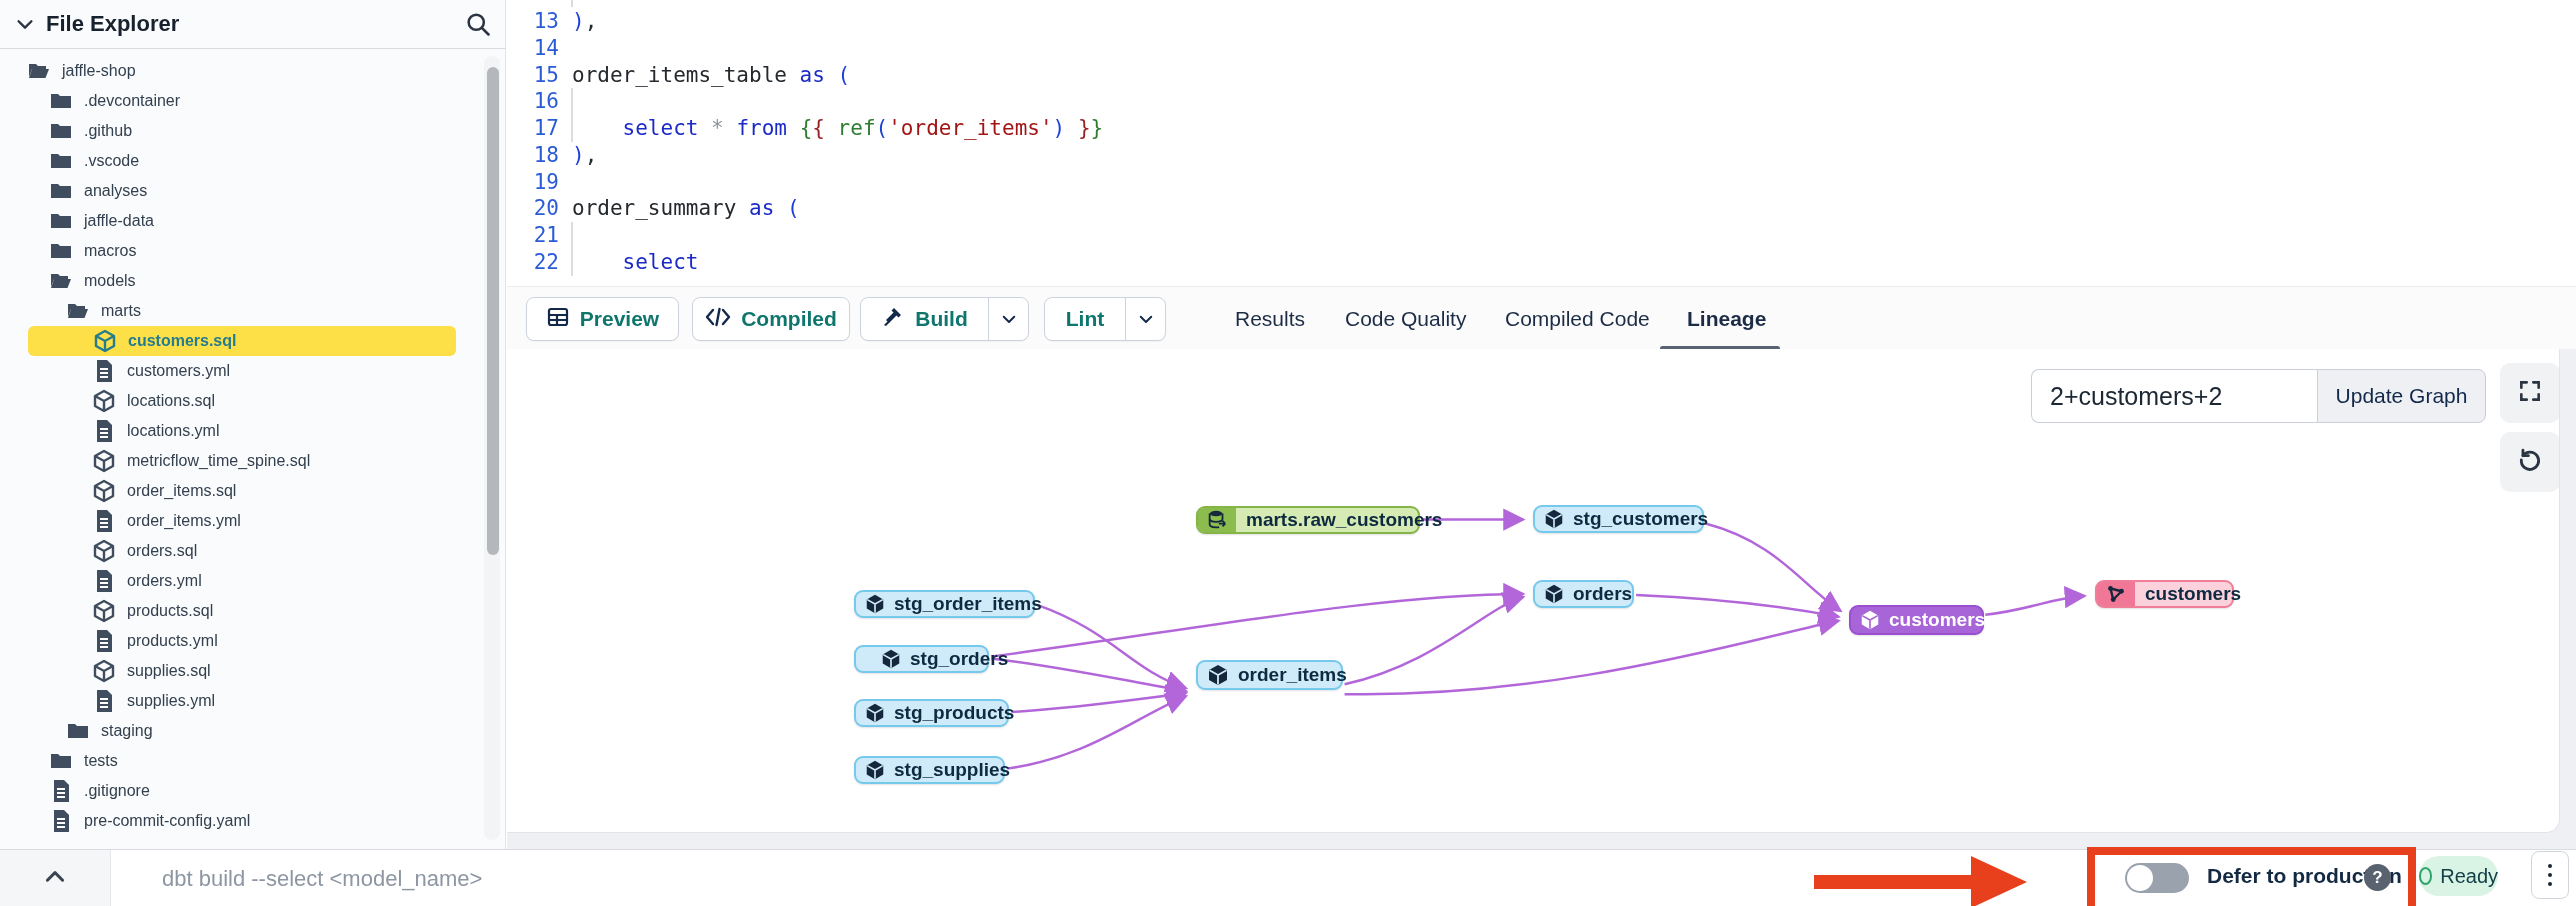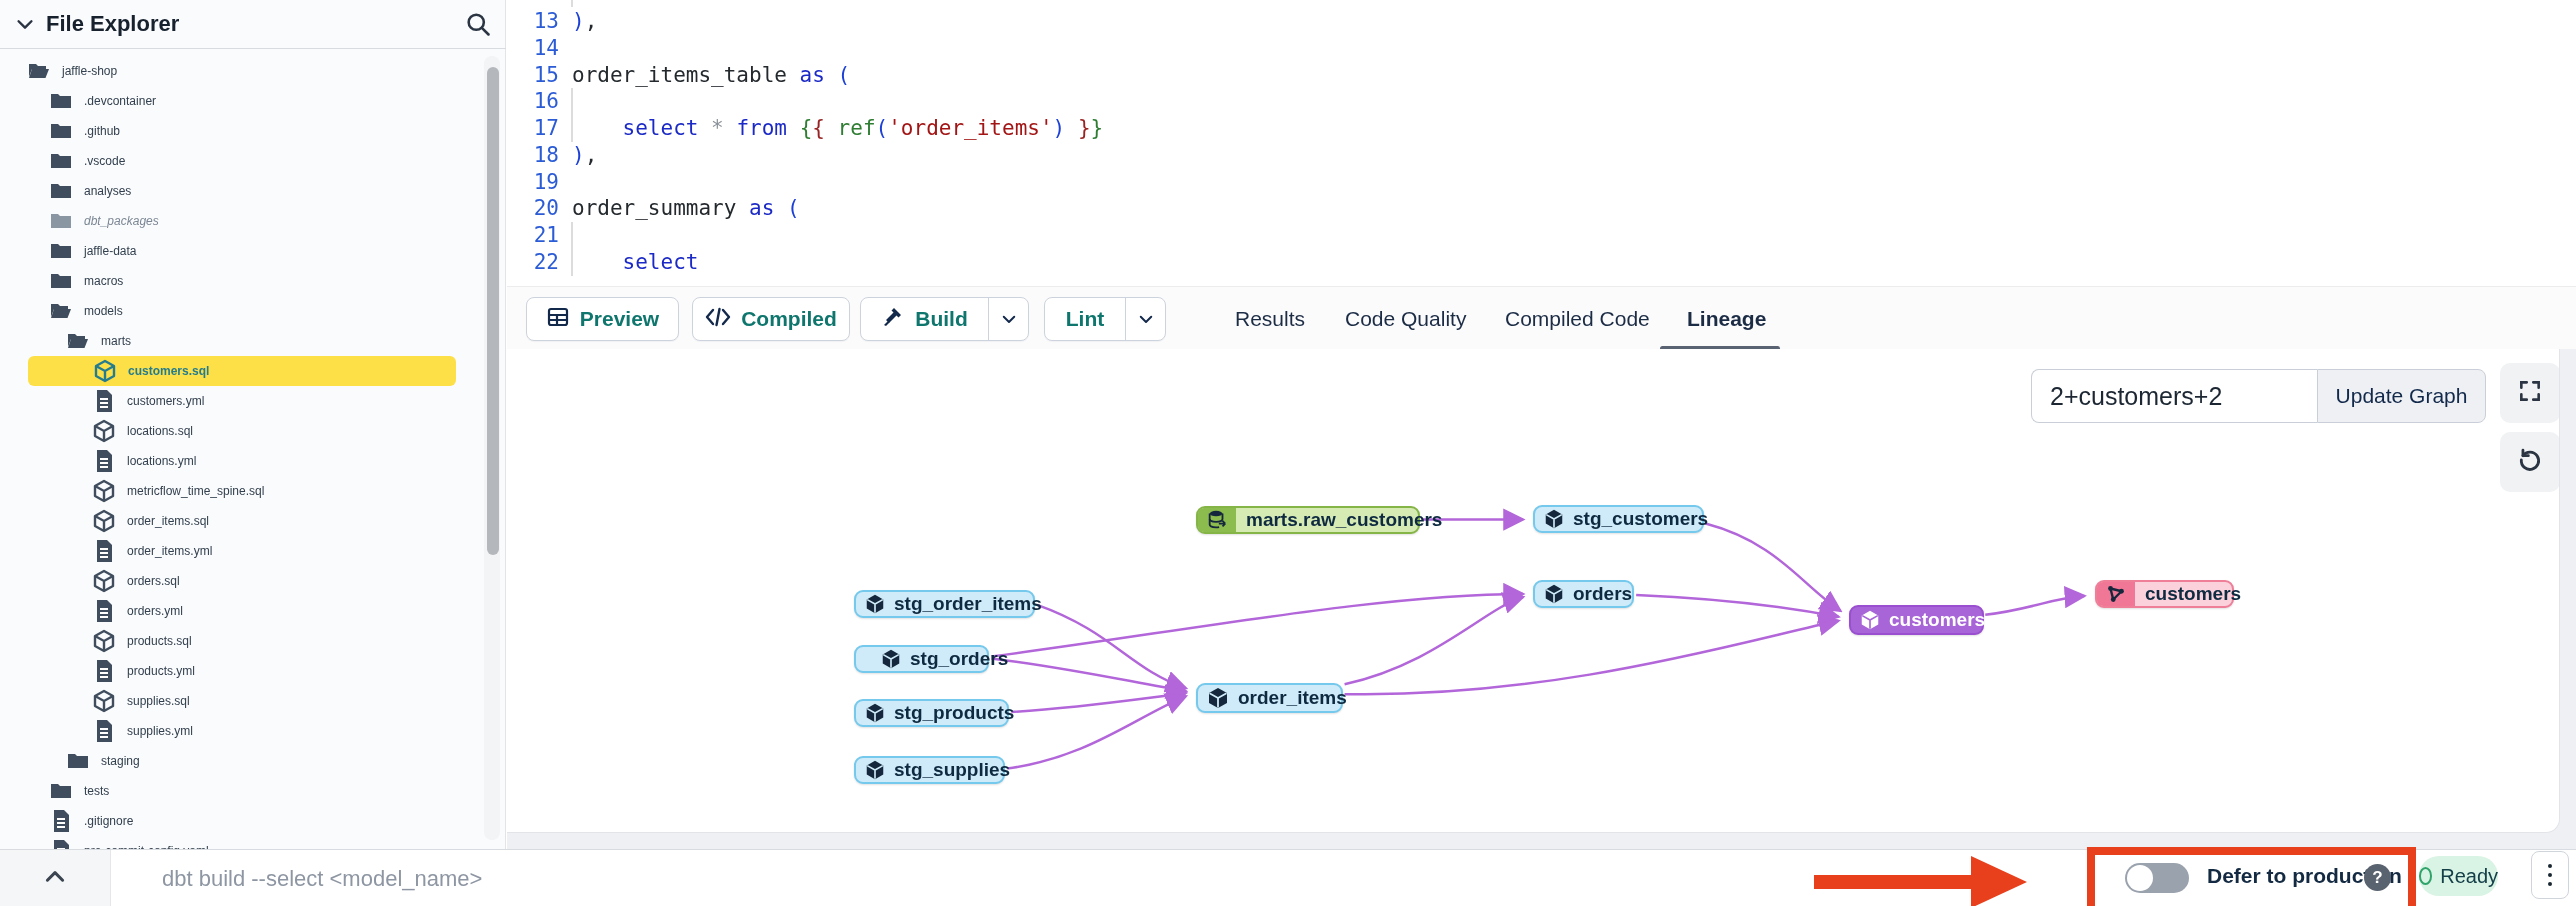--- a/index.html
+++ b/index.html
@@ -5,21 +5,21 @@
   * { margin:0; padding:0; box-sizing:border-box; }
   html,body { width:2576px; height:907px; overflow:hidden; font-family:"Liberation Sans",sans-serif; background:#fff; position:relative; }
   .abs { position:absolute; }
 
   
   #sidebar { left:0; top:0; width:506px; height:849px; background:#fafbfc; border-right:1px solid #e2e4e8; }
   #fx-header { left:0; top:0; width:506px; height:49px; border-bottom:1px solid #d8dbdf; display:flex; align-items:center; padding:0 14px; }
   #fx-title { font-size:22px; font-weight:bold; color:#17222e; margin-left:10px; flex:1; }
   .icon-btn svg { display:block; }
   #tree { left:0; top:56px; width:486px; height:794px; overflow:hidden; }
-  .trow { position:relative; height:30px; display:flex; align-items:center; font-size:12px; color:#33404f; white-space:nowrap; }
+  .trow { position:relative; height:30px; display:flex; align-items:center; font-size:16px; color:#33404f; white-space:nowrap; }
   .trow .ic { display:inline-flex; width:26px; justify-content:center; margin-right:10px; flex:none; }
   .lvl0{ padding-left:26px; } .lvl1{ padding-left:48px; } .lvl2{ padding-left:65px; } .lvl3{ padding-left:91px; }
   .trow.sel { background:#fde047; border-radius:6px; margin:0 30px 0 28px; padding-left:64px; color:#247c8e; font-weight:bold; }
   .trow.muted { color:#7c8795; font-style:italic; }
   #fx-scroll-track { left:484px; top:56px; width:16px; height:784px; background:#f3f4f5; border-radius:8px; }
   #fx-scroll-thumb { left:487px; top:67px; width:12px; height:488px; background:#b4b8bd; border-radius:6px; }
 
   
   #editor { left:507px; top:0; width:2069px; height:286px; background:#fff; overflow:hidden; }
   .cline { position:absolute; left:0; height:27px; line-height:27px; font-family:"DejaVu Sans Mono",monospace; font-size:21px; white-space:pre; }
@@ -125,28 +125,20 @@
       </span>
       <span>.vscode</span>
     </div>
   <div class="trow lvl1">
       <span class="ic">
         <svg width="24" height="24" viewBox="0 0 24 24">
           <path d="M2 5h7l2 2h11v12H2z" fill="#3f4d5e"></path>
         </svg>
       </span>
       <span>analyses</span>
-    </div>
-  <div class="trow lvl1 muted">
-      <span class="ic">
-        <svg width="24" height="24" viewBox="0 0 24 24">
-          <path d="M2 5h7l2 2h11v12H2z" fill="#8b96a3"></path>
-        </svg>
-      </span>
-      <span>dbt_packages</span>
     </div>
   <div class="trow lvl1">
       <span class="ic">
         <svg width="24" height="24" viewBox="0 0 24 24">
           <path d="M2 5h7l2 2h11v12H2z" fill="#3f4d5e"></path>
         </svg>
       </span>
       <span>jaffle-data</span>
     </div>
   <div class="trow lvl1">
@@ -487,21 +479,21 @@
   <div class="node blue" style="left:347px; top:407px; width:151px; height:28px;">
     <span class="nic">
         <svg width="22" height="22" viewBox="0 0 24 24">
           <path d="M12 2l9 5v10l-9 5-9-5V7z" fill="#14273c"></path>
           <path d="M3.5 7.2l8.5 4.8 8.5-4.8M12 12v9.5" stroke="#cfeaf8" stroke-width="1.8" fill="none"></path>
         </svg>
       </span>
     <span>stg_supplies</span>
   </div>
 
-  <div class="node blue" style="left:689px; top:334px; width:147px; height:30px;">
+  <div class="node blue" style="left:689px; top:311px; width:147px; height:30px;">
     <span class="nic">
         <svg width="24" height="24" viewBox="0 0 24 24">
           <path d="M12 2l9 5v10l-9 5-9-5V7z" fill="#14273c"></path>
           <path d="M3.5 7.2l8.5 4.8 8.5-4.8M12 12v9.5" stroke="#cfeaf8" stroke-width="1.8" fill="none"></path>
         </svg>
       </span>
     <span>order_items</span>
   </div>
 
   <div class="node purple" style="left:1342px; top:256px; width:135px; height:30px;">

